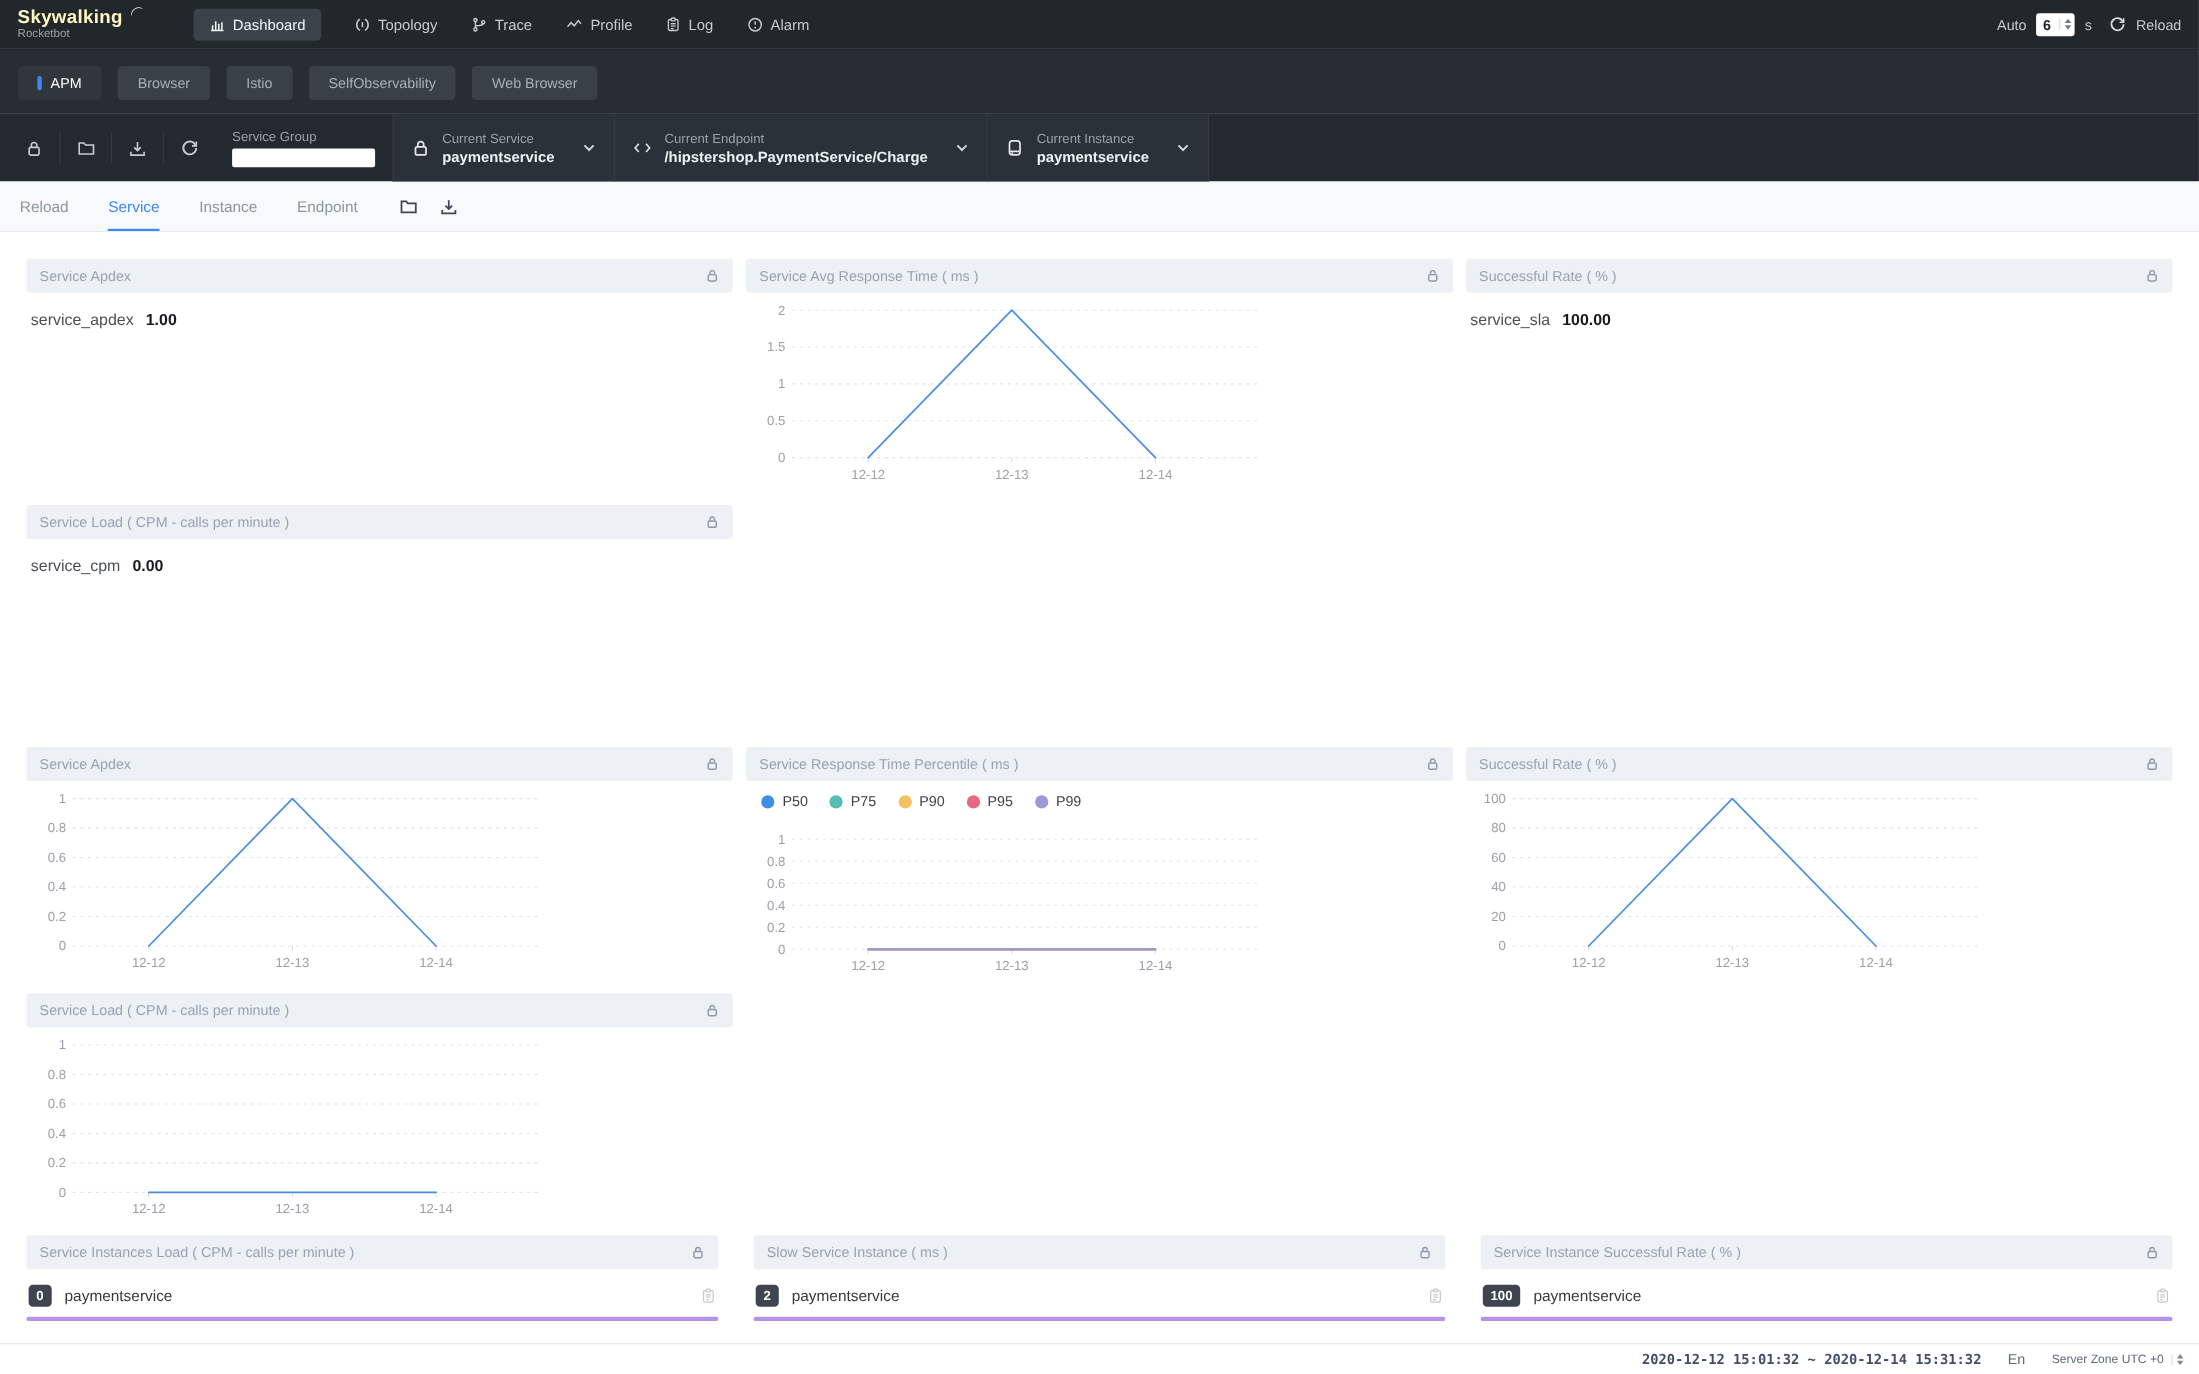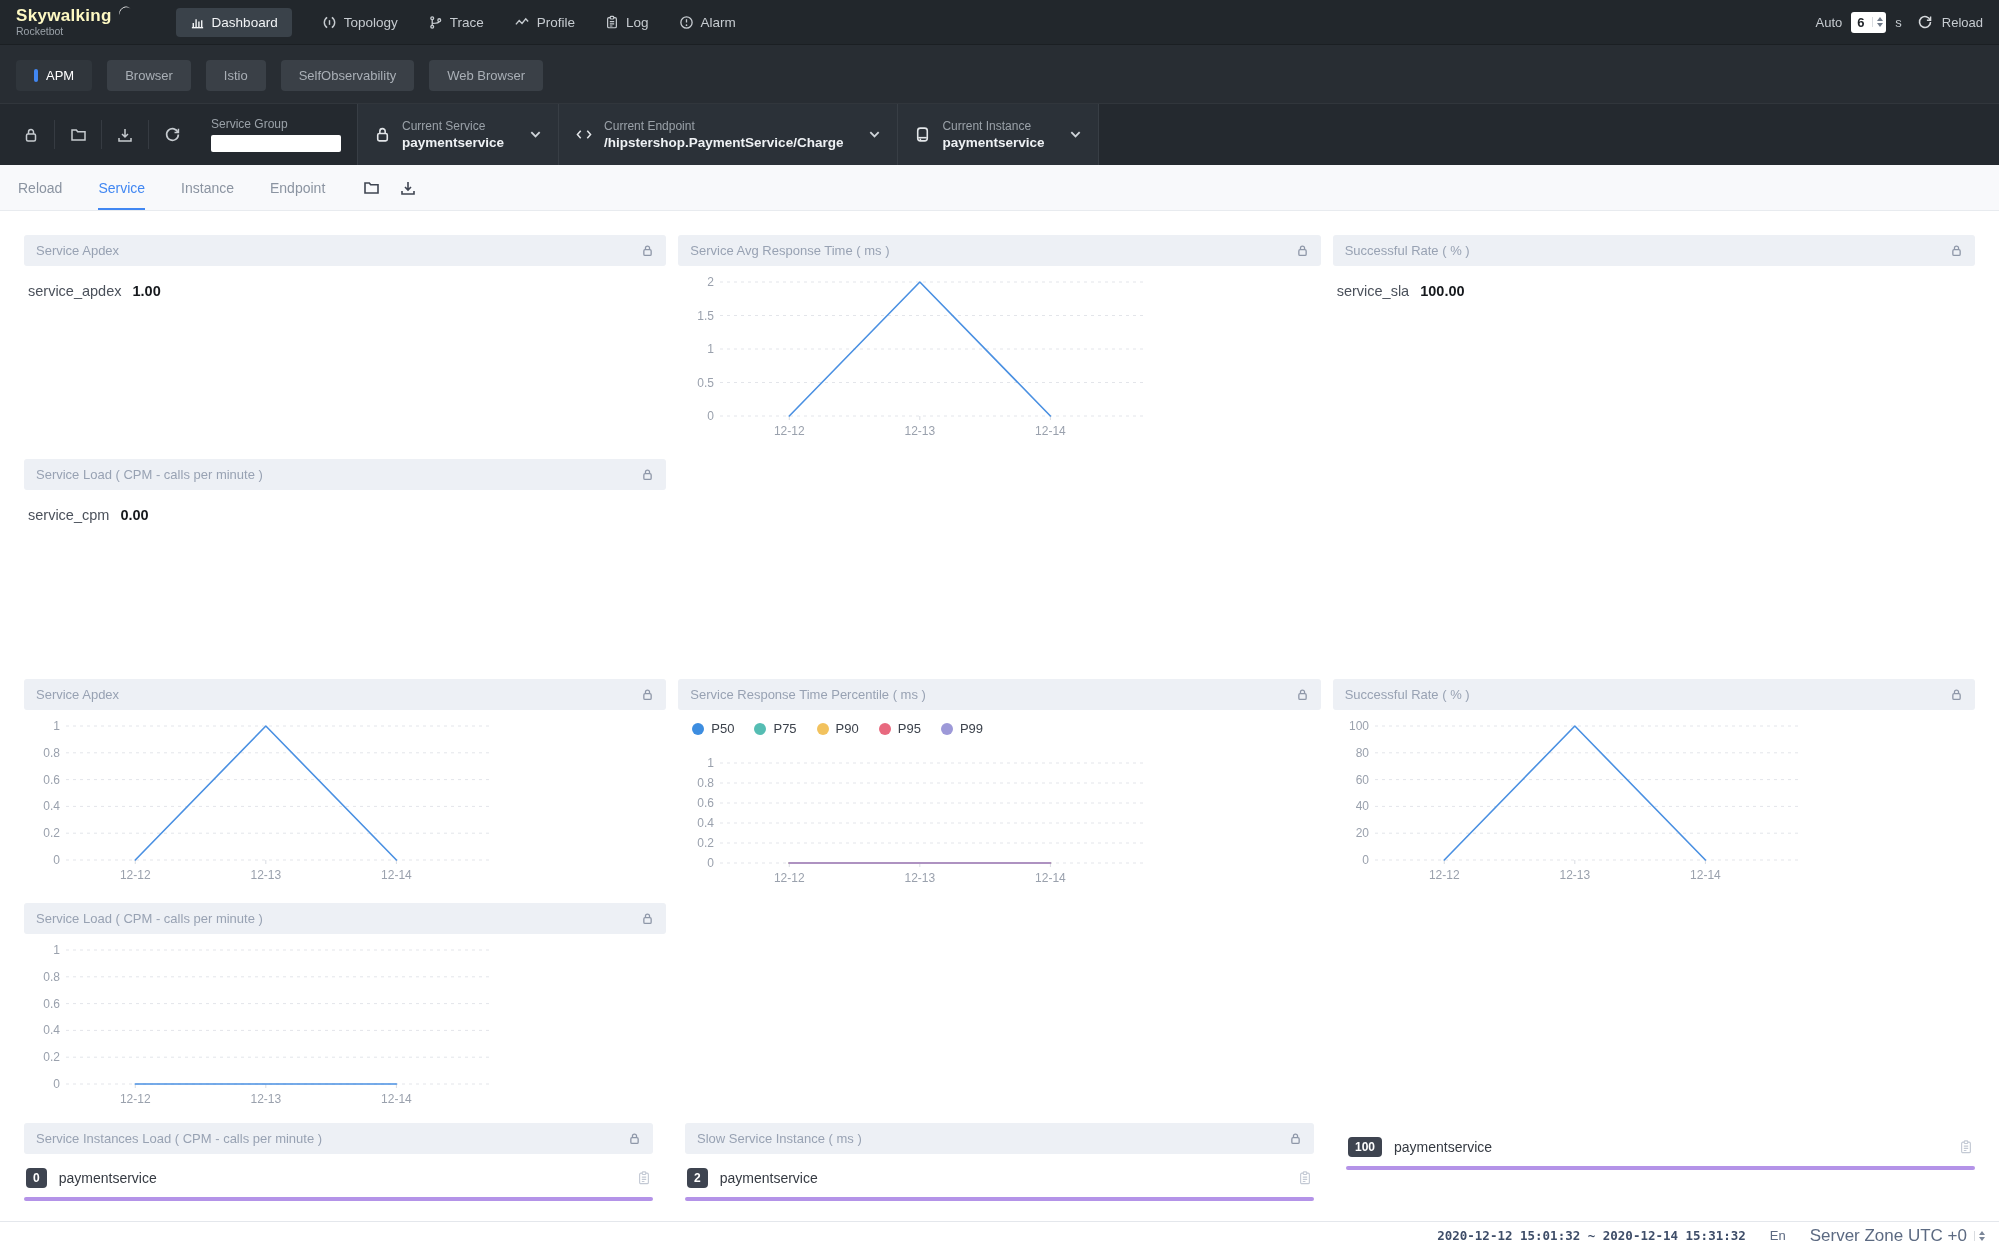--- a/index.html
+++ b/index.html
@@ -78,21 +78,21 @@
   .instance-row { display:flex; align-items:center; margin-top:14px; padding:0 2px; }
   .badge { background:#3e4450; color:#ffffff; font-size:12px; font-weight:bold; border-radius:4px; padding:3px 7px; min-width:20px; text-align:center; }
   .instance-name { font-size:14px; color:#353a42; margin-left:12px; }
   .copy-icon { margin-left:auto; color:#c3c9d4; display:flex; cursor:pointer; }
   .progressbar { height:4px; background:#b493e8; border-radius:3px; margin-top:9px; }
 
   
   .footer { position:absolute; bottom:0; left:0; width:100%; height:28px; background:#ffffff; border-top:1px solid #e4e7ec; display:flex; align-items:center; justify-content:flex-end; gap:24px; padding:0 14px; }
   .time-range { font-family:"DejaVu Sans Mono","Liberation Mono",monospace; font-size:12.5px; font-weight:bold; color:#3e4d68; }
   .lang { font-size:13px; color:#5c6a82; cursor:pointer; }
-  .zone { display:flex; align-items:center; gap:7px; font-size:17px; color:#5c6a82; }
+  .zone { display:flex; align-items:center; gap:7px; font-size:11px; color:#5c6a82; }
 </style>
 </head>
 <body>
 
 <header class="topnav">
   <div class="brand">
     <span class="brand-moon">
       <svg width="15" height="15" viewBox="0 0 16 16">
           <path d="M11 1.5a7 7 0 0 0-4.5 12.8A7.4 7.4 0 0 1 4 8.5 7.3 7.3 0 0 1 11 1.5z" fill="#ffffff" transform="rotate(40 8 8)"></path>
         </svg>
@@ -579,20 +579,29 @@
             <svg width="14" height="16" viewBox="0 0 16 16" fill="none" stroke="currentColor" stroke-width="1.3">
               <rect x="3" y="2.5" width="10" height="12" rx="1.5"></rect>
               <rect x="6" y="1" width="4" height="3" rx="1" fill="#ffffff"></rect>
               <path d="M5.5 7h5M5.5 9.5h5M5.5 12h3"></path>
             </svg>
           </span>
       </div>
       <div class="progressbar"></div>
     </section>
     <section class="card">
+      <div class="card-header">
+          <span class="card-title">Service Instance Successful Rate ( % )</span>
+          <span class="card-lock">
+            <svg width="13" height="13" viewBox="0 0 16 16" fill="none" stroke="currentColor" stroke-width="1.6">
+              <rect x="3.5" y="7" width="9" height="7" rx="1.5"></rect>
+              <path d="M5.5 7V5a2.5 2.5 0 0 1 5 0v1"></path>
+            </svg>
+          </span>
+        </div>
       <div class="instance-row">
         <span class="badge">100</span>
         <span class="instance-name">paymentservice</span>
         <span class="copy-icon">
             <svg width="14" height="16" viewBox="0 0 16 16" fill="none" stroke="currentColor" stroke-width="1.3">
               <rect x="3" y="2.5" width="10" height="12" rx="1.5"></rect>
               <rect x="6" y="1" width="4" height="3" rx="1" fill="#ffffff"></rect>
               <path d="M5.5 7h5M5.5 9.5h5M5.5 12h3"></path>
             </svg>
           </span>

